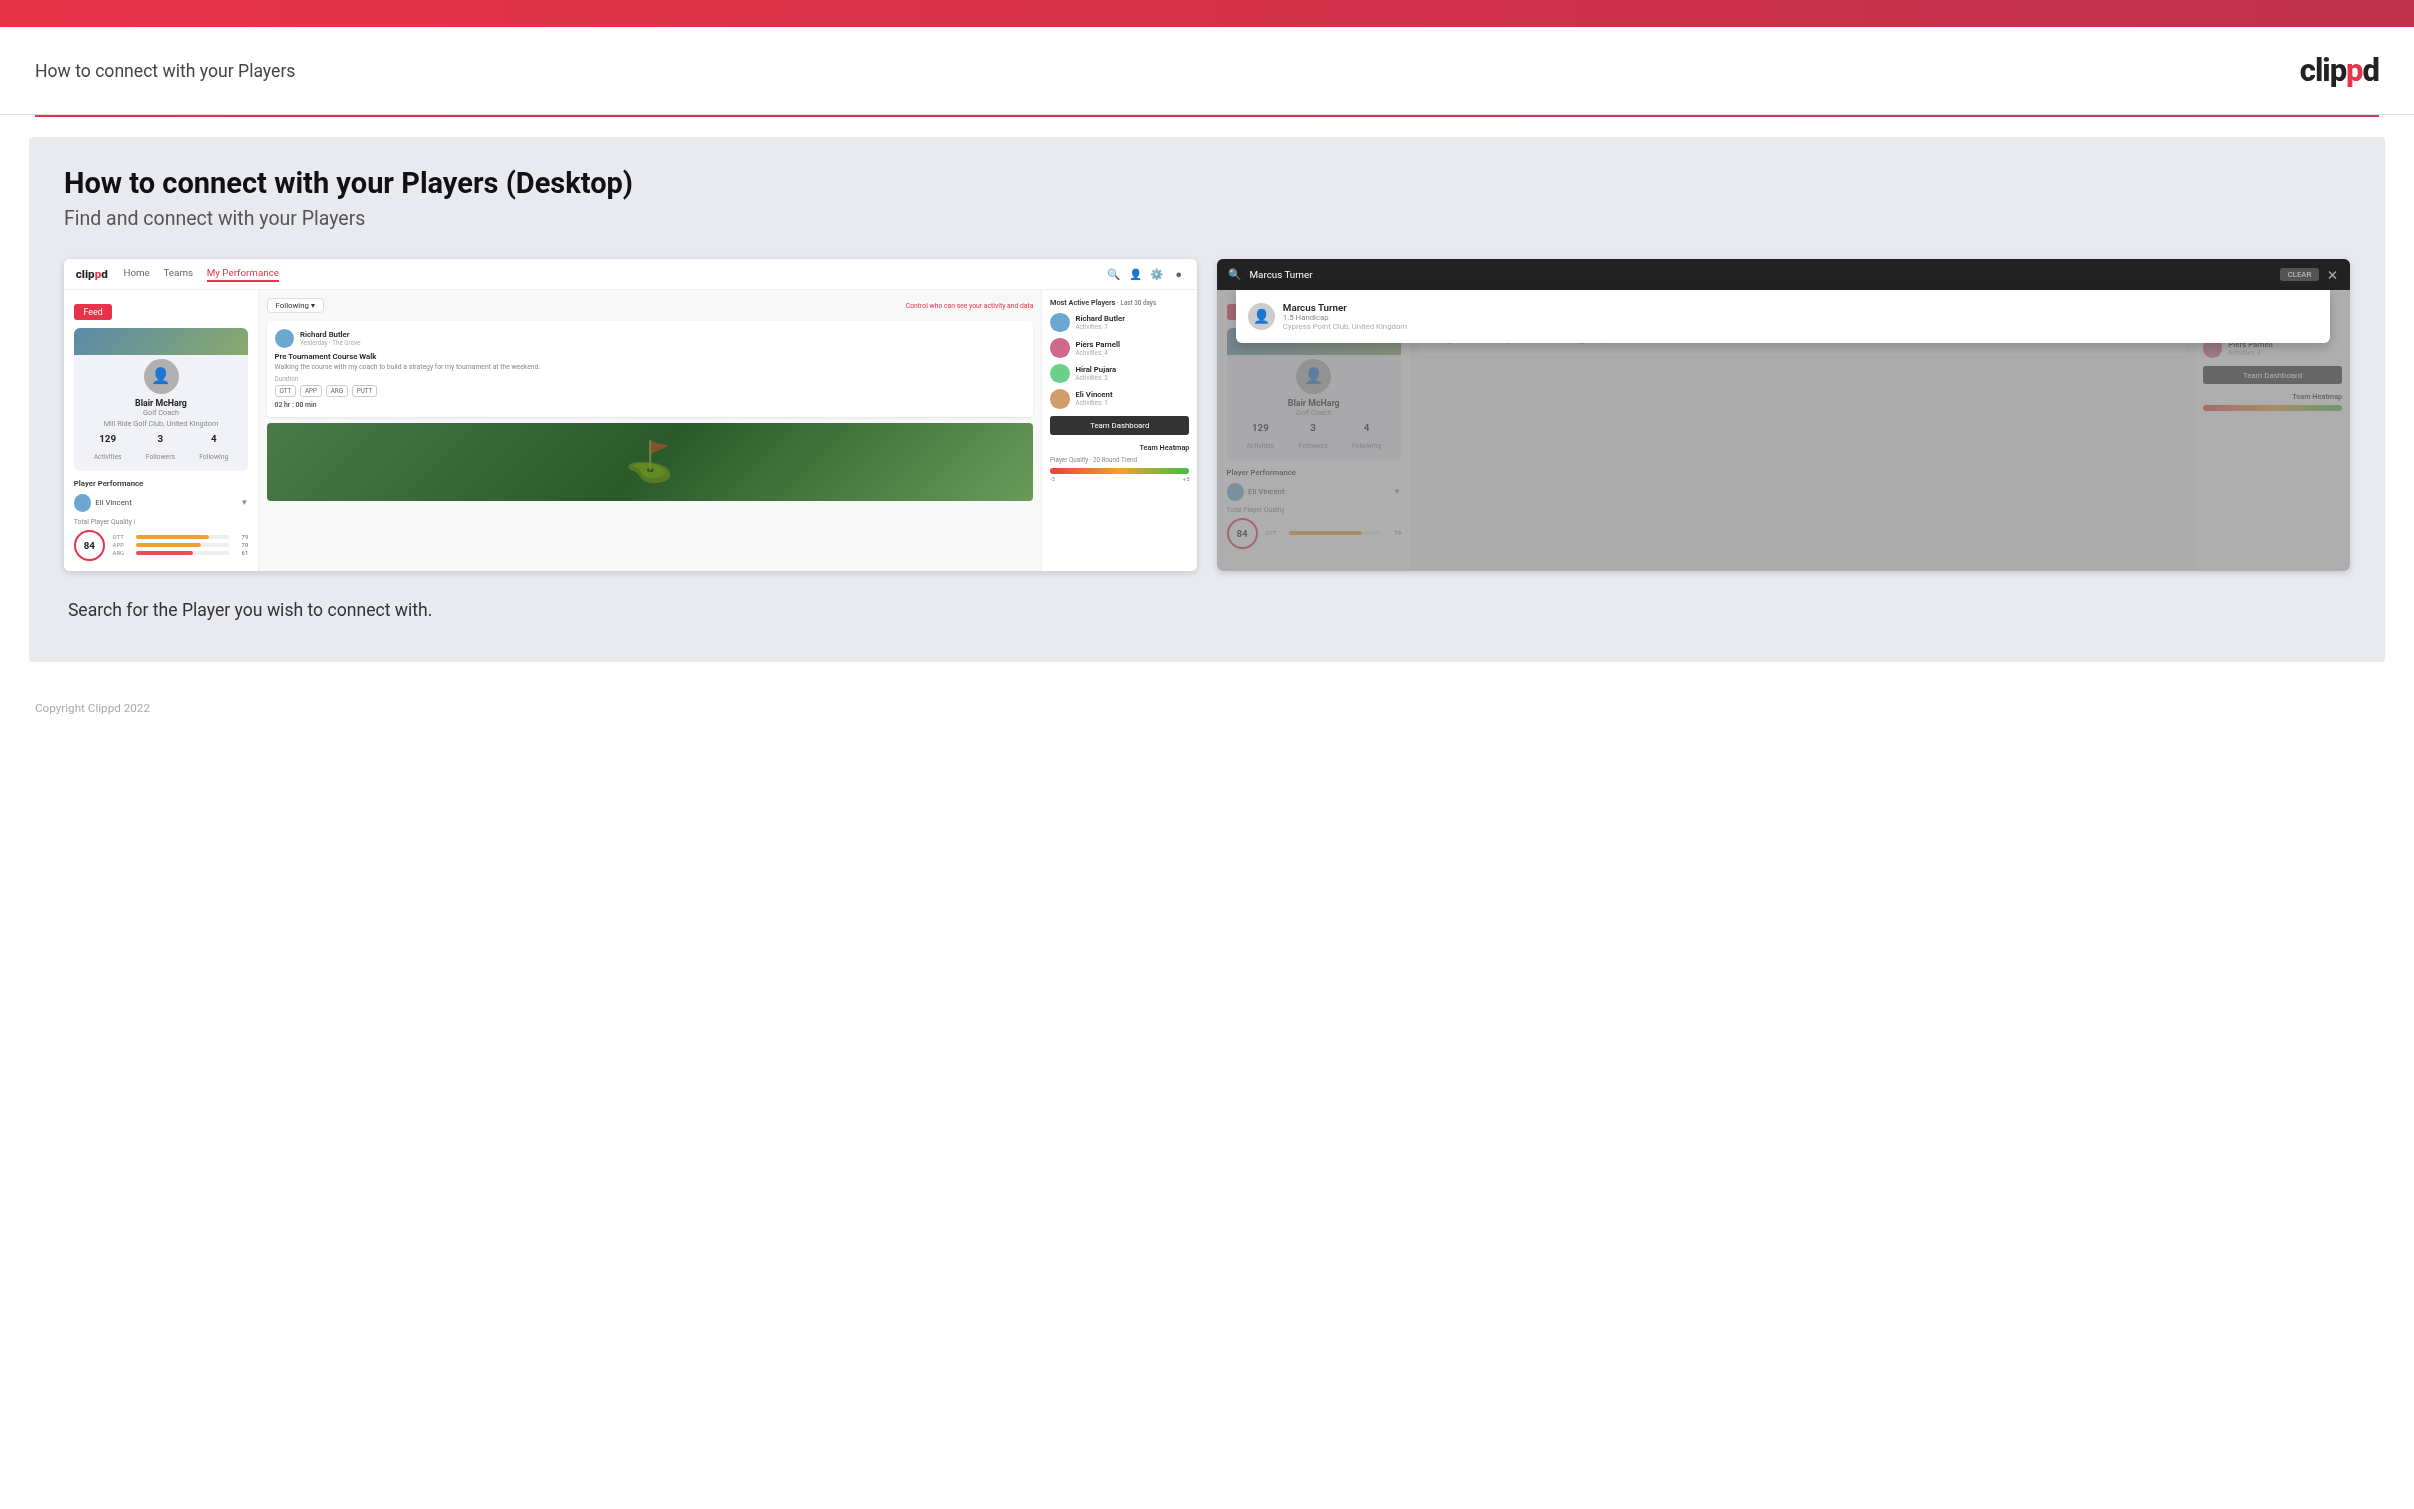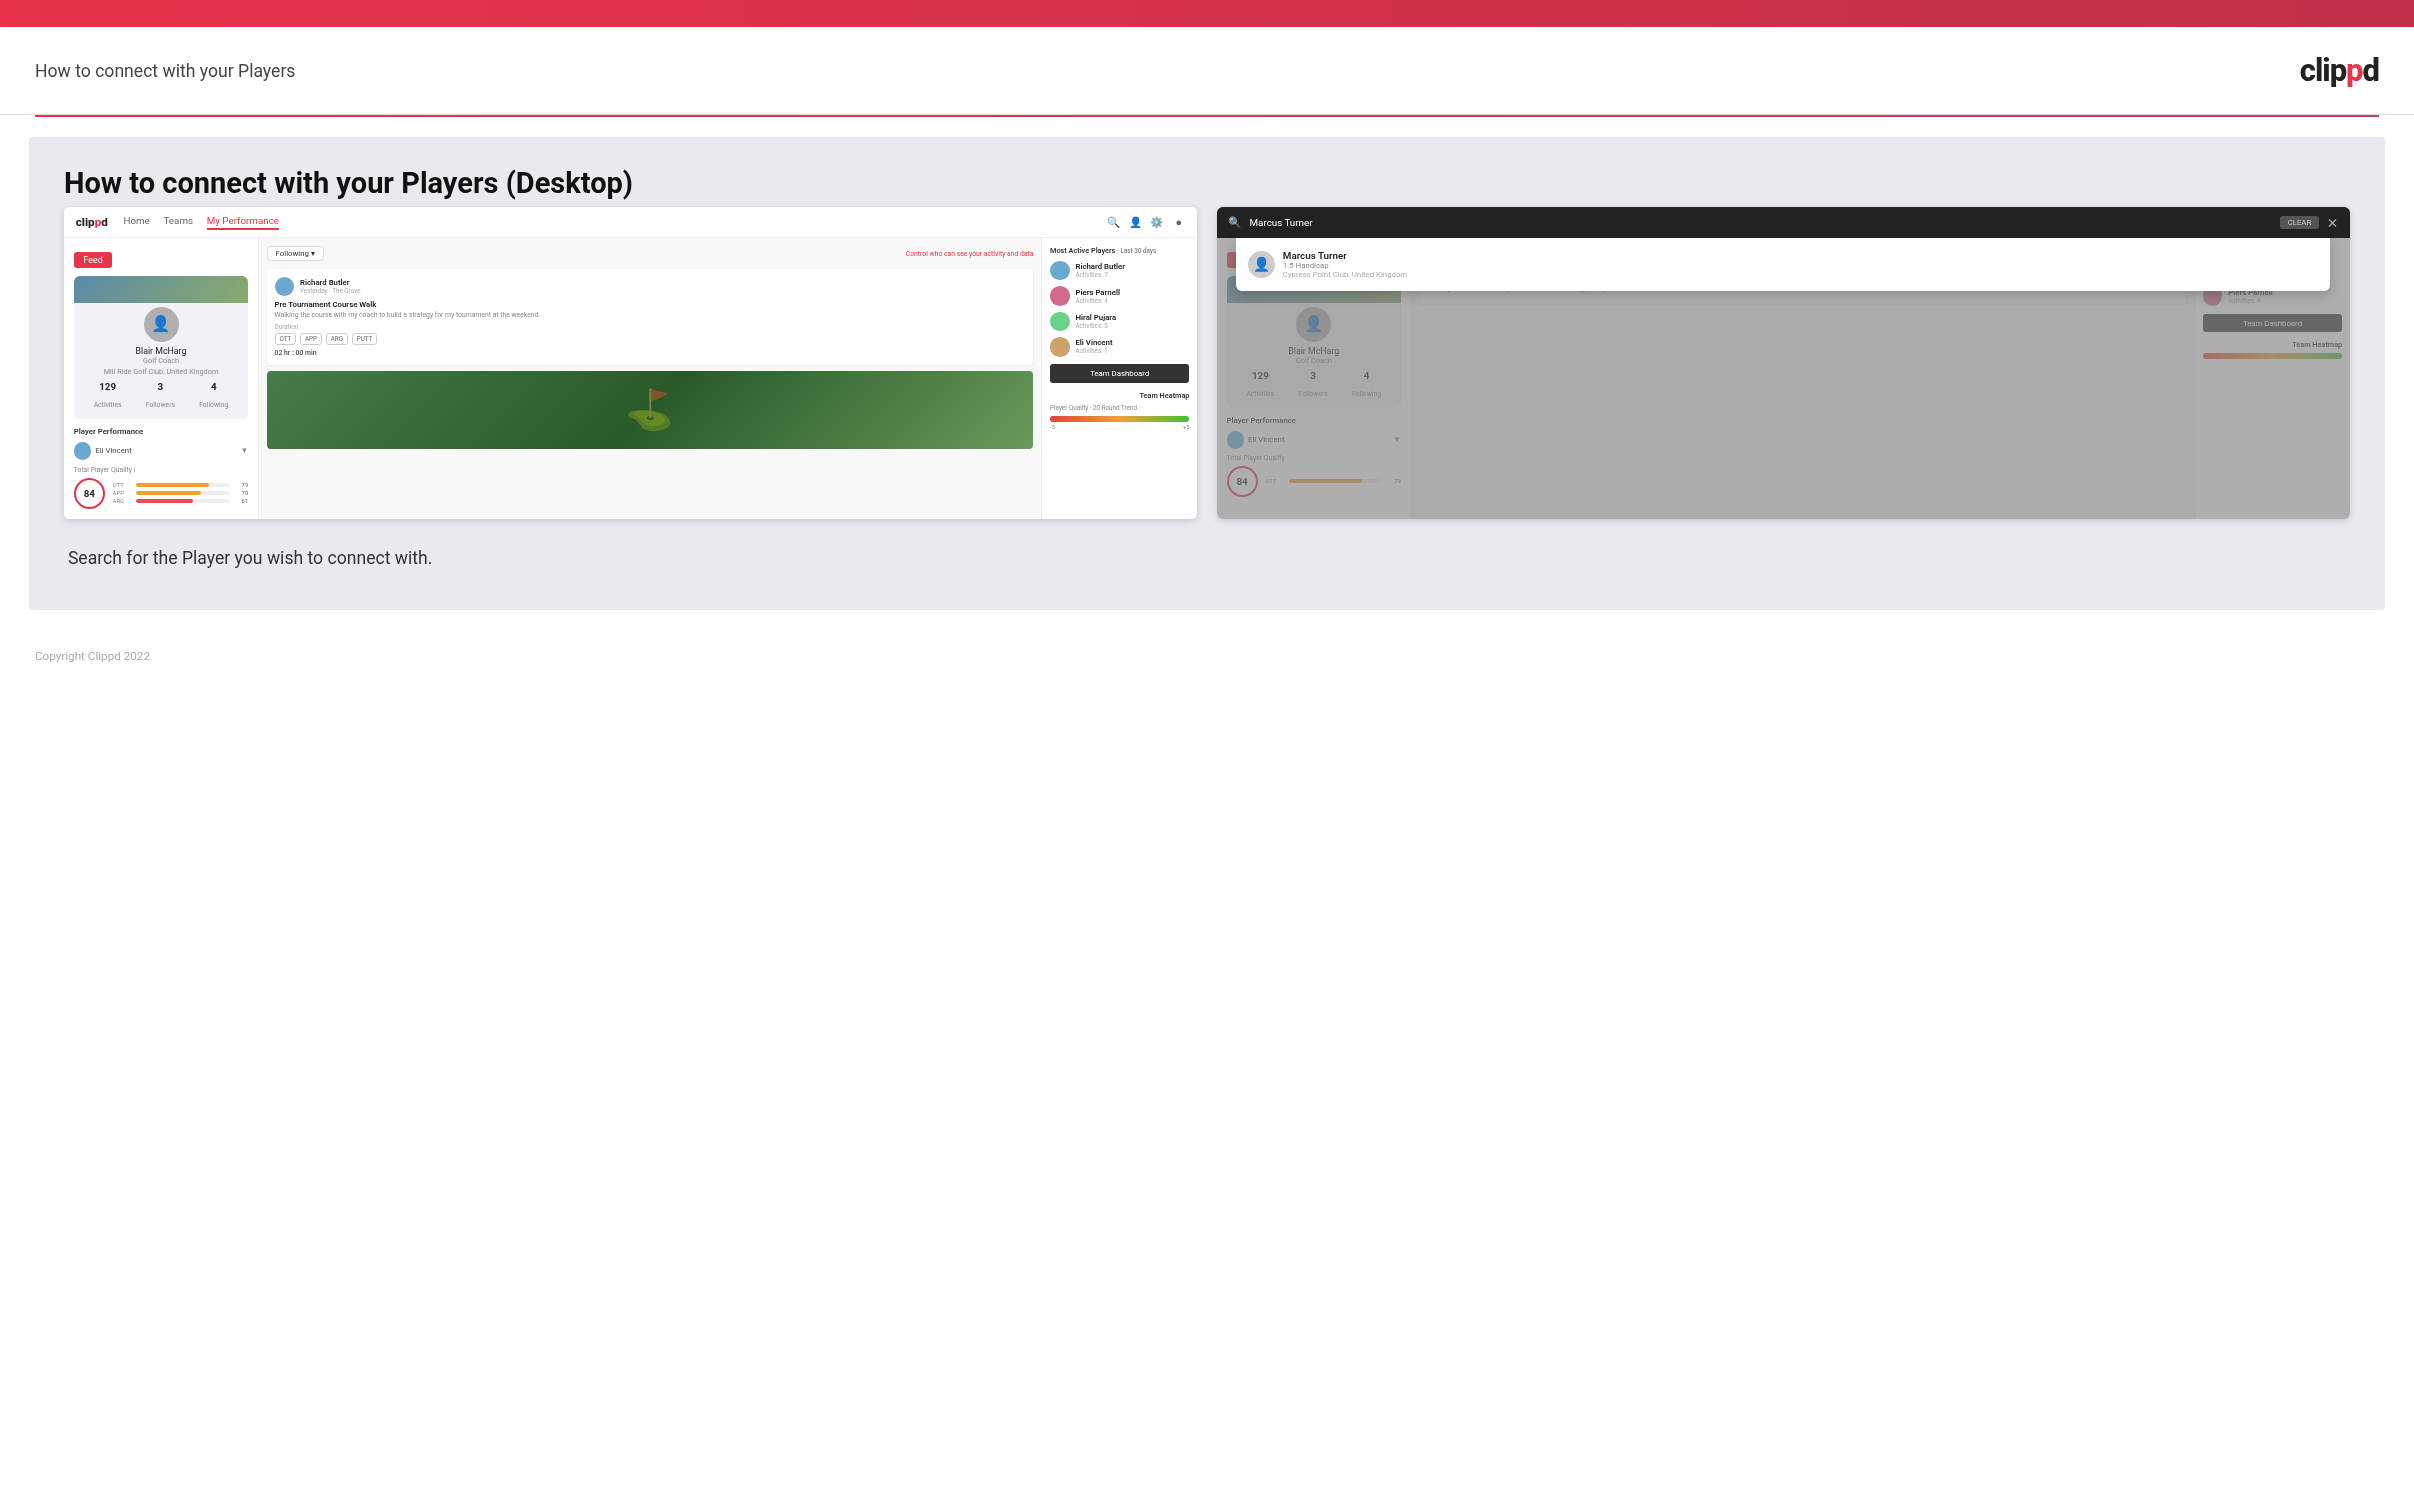--- a/index.html
+++ b/index.html
@@ -186,21 +186,21 @@
       background: #ccc;
       margin: 0 auto 3.9px;
       display: flex;
       align-items: center;
       justify-content: center;
       font-size: 15.6px;
     }
 
     .profile-name {
       font-size: 8.8px;
-      font-weight: 400;
+      font-weight: 700;
       color: #222;
     }
 
     .profile-role {
       font-size: 7.3px;
       color: #888;
       margin-bottom: 2px;
     }
 
     .profile-stats {
@@ -669,20 +669,21 @@
   <span class="header-title">How to connect with your Players</span>
   <div class="logo">
     clip<span>p</span>d
   </div>
 </div>
 
 <div class="header-divider"></div>
 
 <div class="main-content">
   <h1 class="main-heading">How to connect with your Players (Desktop)</h1>
+  <p class="main-subheading">Find and connect with your Players</p>
 
   <div class="screenshots-row">
 
     <div class="screenshot-panel">
       <div class="app-mockup">
 
         <div class="app-navbar">
           <div class="app-logo">clip<span>p</span>d</div>
           <div class="app-nav-items">
             <span class="app-nav-item">Home</span>

